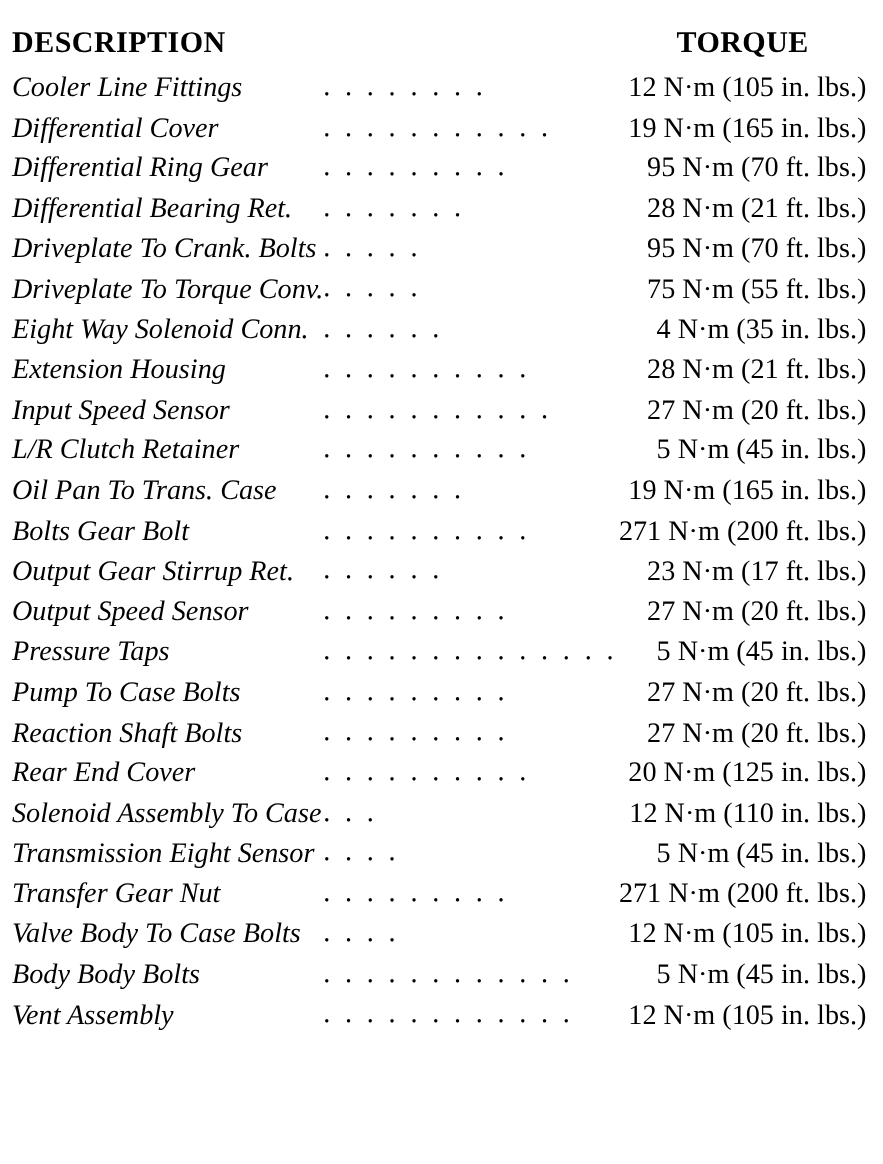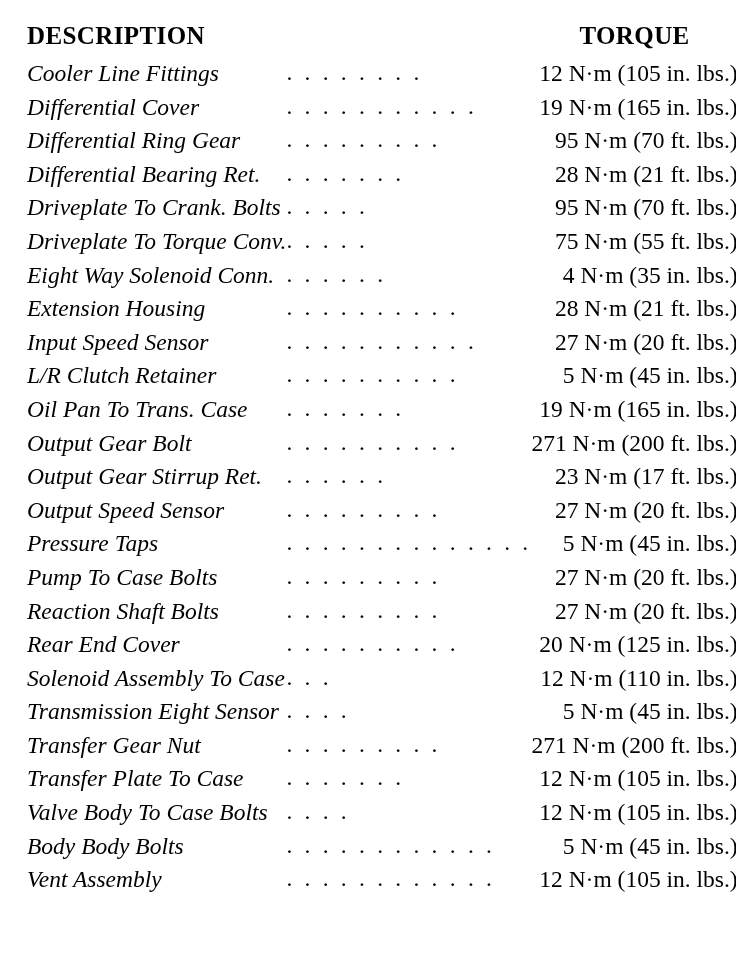--- a/index.html
+++ b/index.html
@@ -11,21 +11,21 @@
     width: 736px;
     height: 970px;
     font-family: "Liberation Serif", "DejaVu Serif", serif;
     color: #000000;
     overflow: hidden;
   }
   .page {
     width: 736px;
     height: 780px;
     box-sizing: border-box;
-    padding: 22px 14px 0 27px;
+    padding: 22px 14px 0 10px;
     position: relative;
   }
   .torque-table {
     width: 100%;
     border-collapse: collapse;
   }
   .header-row th {
     font-weight: bold;
     font-size: 25px;
     letter-spacing: 0.4px;
@@ -156,21 +156,21 @@
           <td class="cell-torque">5 N·m (45 in. lbs.)</td>
         </tr>
         <tr class="row">
           <td class="cell-desc">Oil Pan To Trans. Case</td>
           <td class="cell-leader">
             <span class="leader-inner">. . . . . . .</span>
           </td>
           <td class="cell-torque">19 N·m (165 in. lbs.)</td>
         </tr>
         <tr class="row">
-          <td class="cell-desc">Output Gear Bolt</td>
+          <td class="cell-desc">Bolts Gear Bolt</td>
           <td class="cell-leader">
             <span class="leader-inner">. . . . . . . . . .</span>
           </td>
           <td class="cell-torque">271 N·m (200 ft. lbs.)</td>
         </tr>
         <tr class="row">
           <td class="cell-desc">Output Gear Stirrup Ret.</td>
           <td class="cell-leader">
             <span class="leader-inner">. . . . . .</span>
           </td>
@@ -224,27 +224,20 @@
             <span class="leader-inner">. . . .</span>
           </td>
           <td class="cell-torque">5 N·m (45 in. lbs.)</td>
         </tr>
         <tr class="row">
           <td class="cell-desc">Transfer Gear Nut</td>
           <td class="cell-leader">
             <span class="leader-inner">. . . . . . . . .</span>
           </td>
           <td class="cell-torque">271 N·m (200 ft. lbs.)</td>
-        </tr>
-        <tr class="row">
-          <td class="cell-desc">Transfer Plate To Case</td>
-          <td class="cell-leader">
-            <span class="leader-inner">. . . . . . .</span>
-          </td>
-          <td class="cell-torque">12 N·m (105 in. lbs.)</td>
         </tr>
         <tr class="row">
           <td class="cell-desc">Valve Body To Case Bolts</td>
           <td class="cell-leader">
             <span class="leader-inner">. . . .</span>
           </td>
           <td class="cell-torque">12 N·m (105 in. lbs.)</td>
         </tr>
         <tr class="row">
           <td class="cell-desc">Body Body Bolts</td>

